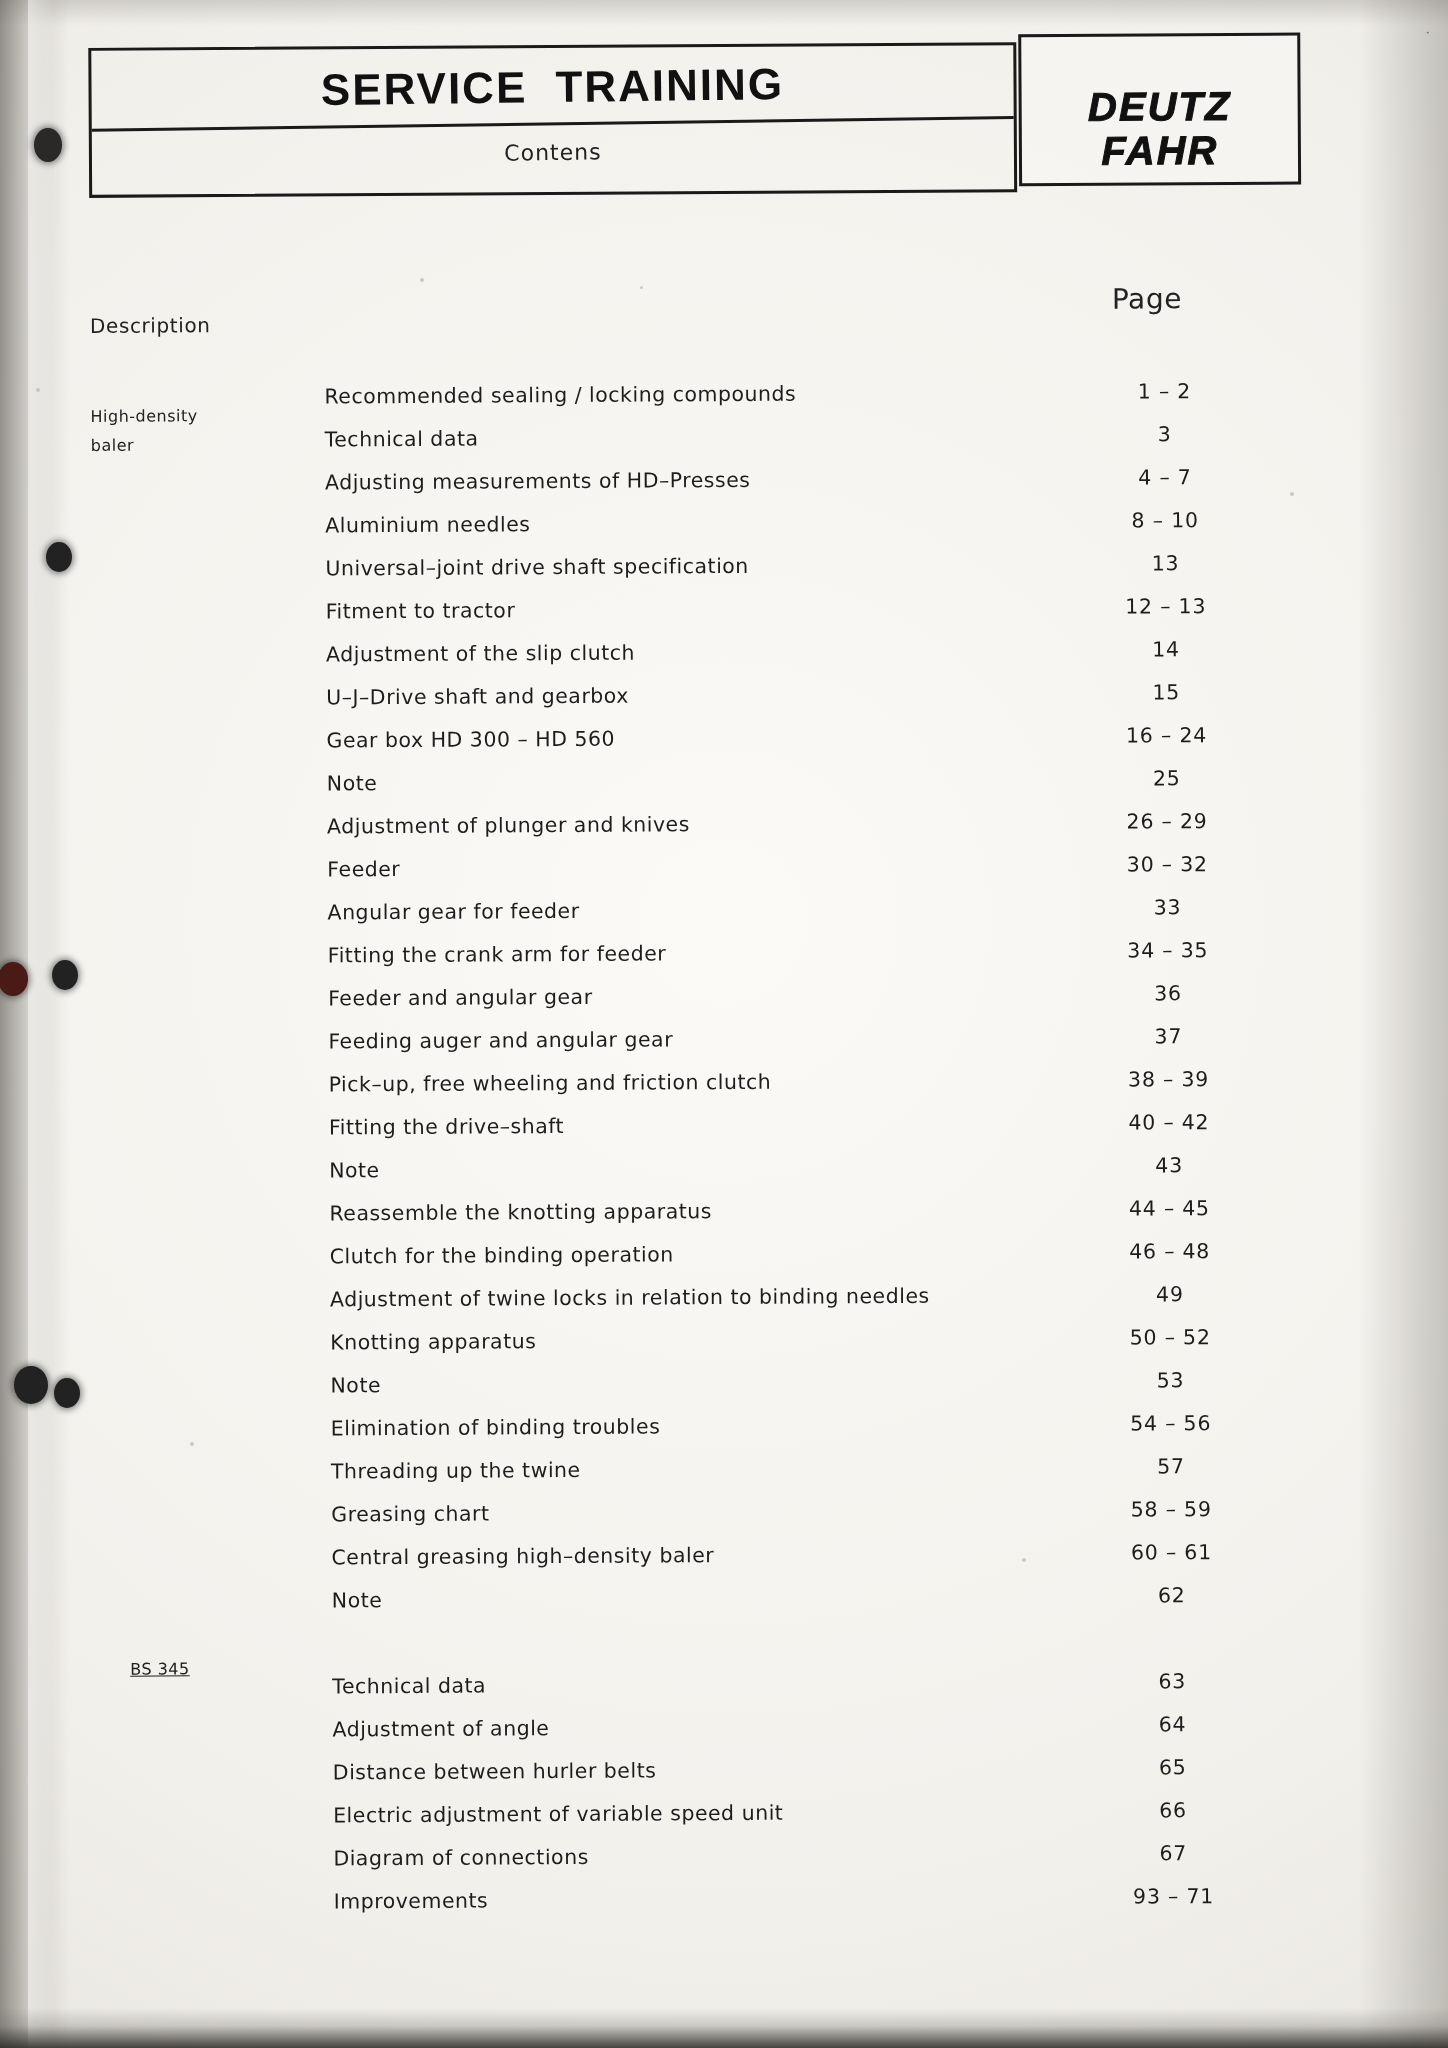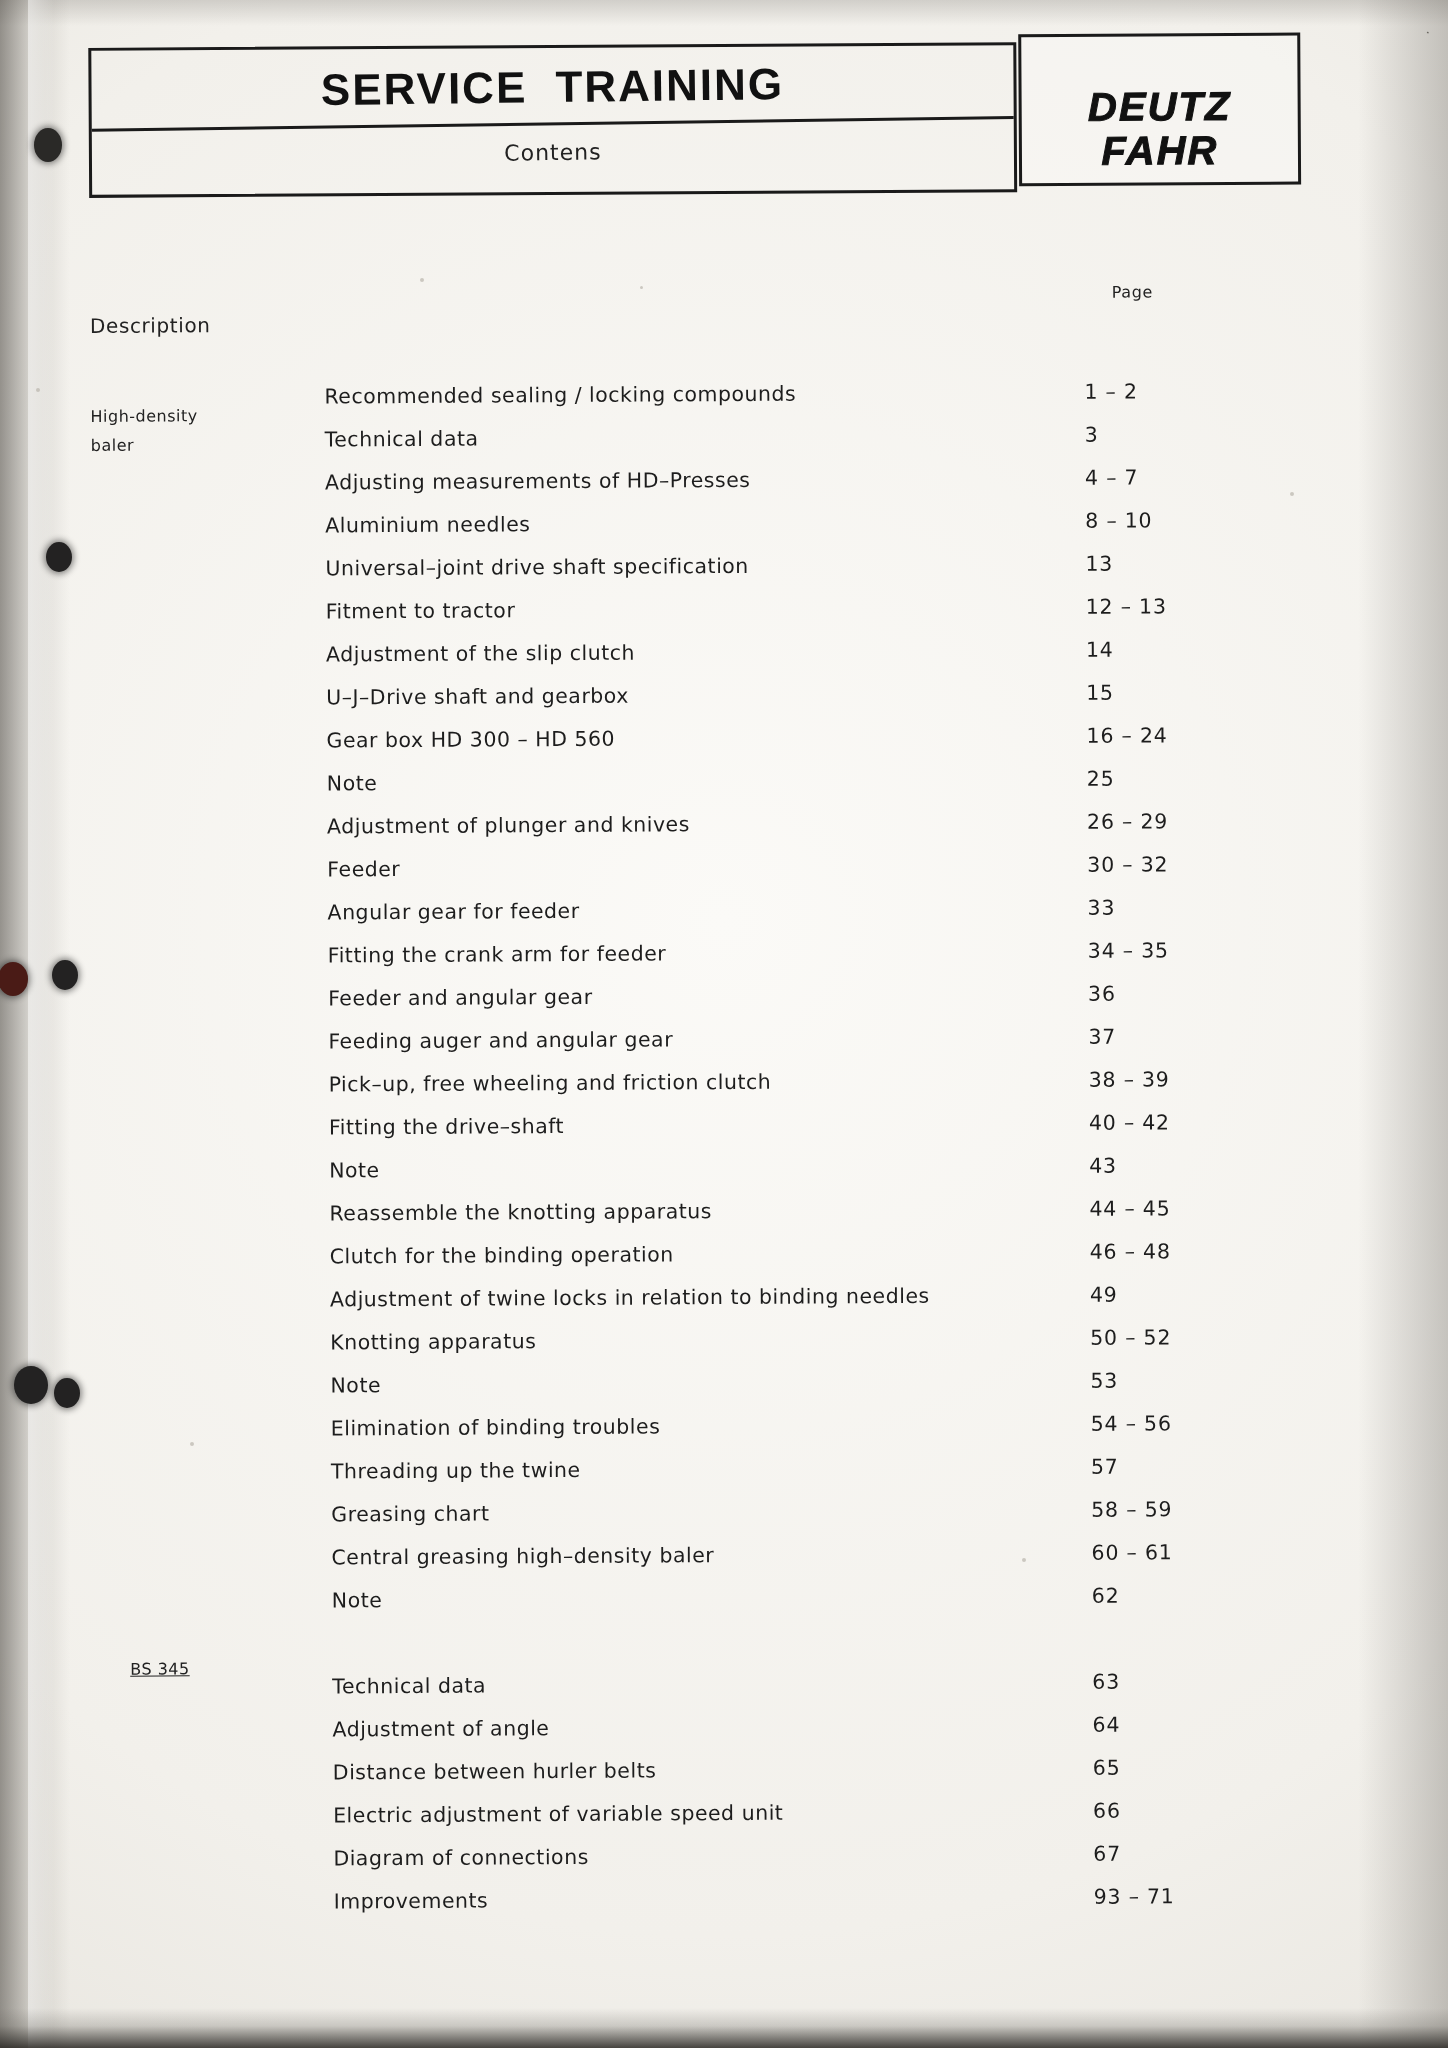--- a/index.html
+++ b/index.html
@@ -143,21 +143,21 @@
     top: 300px;
     font-size: 20px;
     letter-spacing: 0.6px;
     color: #222;
     margin-top: 10px;
   }
   .page-label {
     position: absolute;
     left: 1110px;
     top: 285px;
-    font-size: 16px;
+    font-size: 28px;
     letter-spacing: 0.6px;
     color: #222;
   }
   .group-label {
     position: absolute;
     font-size: 16px;
     line-height: 29px;
     letter-spacing: 0.5px;
     color: #222;
   }
@@ -181,21 +181,21 @@
     font-size: 20.5px;
     letter-spacing: 0.5px;
     color: #1d1d1d;
     white-space: nowrap;
   }
   .toc-page {
     position: absolute;
     right: 0;
     top: 0;
     width: 160px;
-    text-align: left;
+    text-align: center;
     font-size: 20.5px;
     letter-spacing: 0.8px;
     color: #1d1d1d;
   }
   .toc.second {
     top: 1672px;
   }
   .toc.second .toc-row { height: 43px; }
 
   

